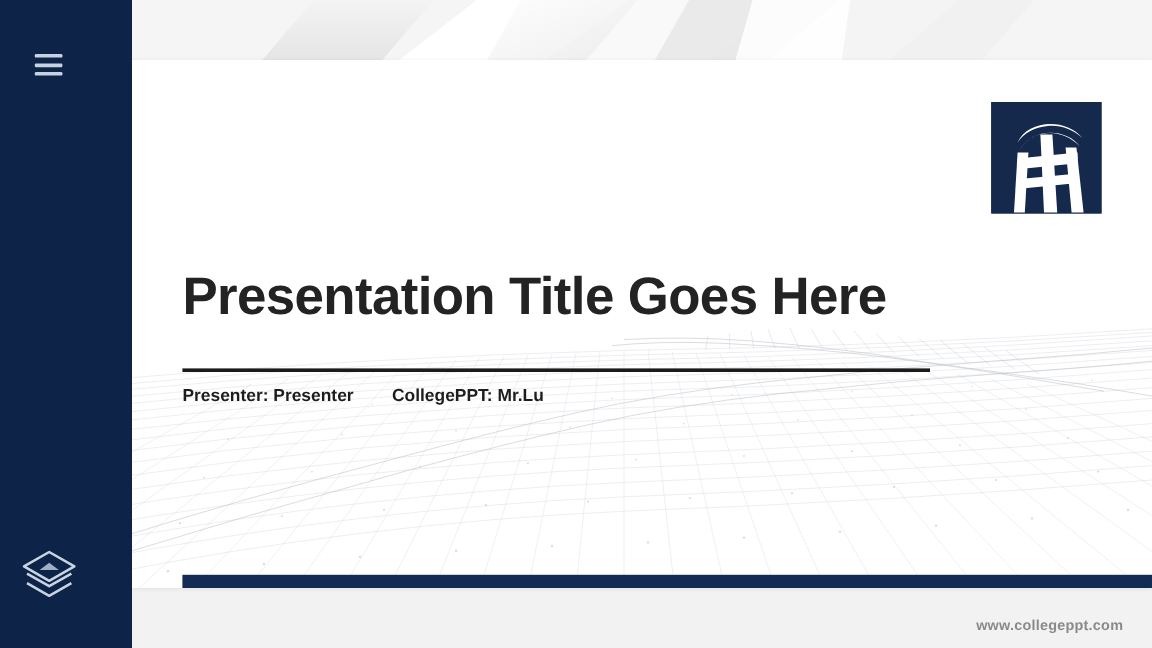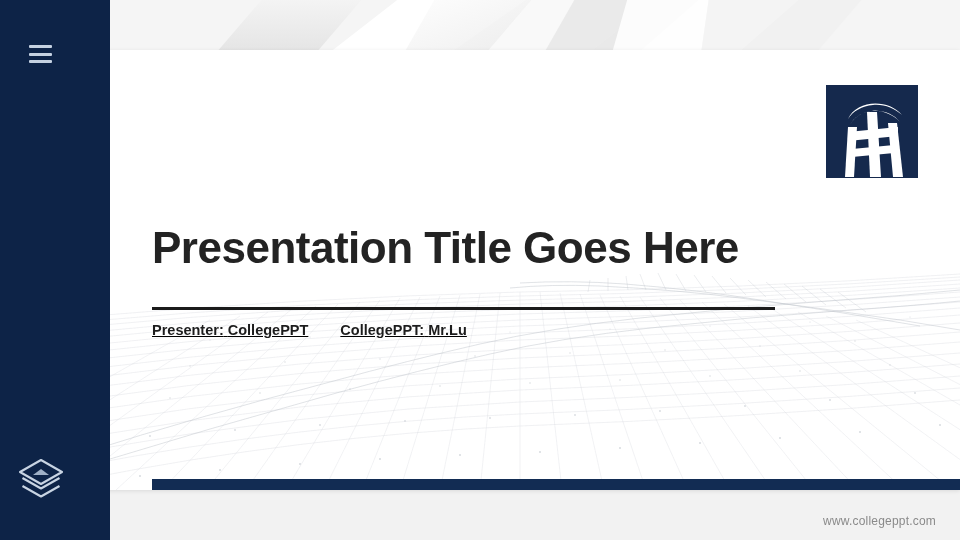--- a/index.html
+++ b/index.html
@@ -126,21 +126,20 @@
     z-index: 5;
   }
   .credits {
     position: absolute;
     left: 72px;
     top: 272px;
     display: flex;
     align-items: flex-end;
     z-index: 5;
     white-space: nowrap;
-    text-decoration: underline;
   }
   .credits .grp { font-size: 14.5px; font-weight: bold; color: #1d1d1d; }
   .credits .gap { display: inline-block; width: 32px; }
 
   .uni-name {
     position: absolute;
     left: 72px;
     top: 410px;
     font-size: 13px;
     color: #1e1e1e;
@@ -159,20 +158,21 @@
 
   
   .watermark {
     position: absolute;
     right: 24px;
     bottom: 12px;
     font-size: 12px;
     color: #8a8a8a;
     z-index: 30;
     letter-spacing: 0.2px;
+    font-weight: bold;
   }
 </style>
 </head>
 <body>
 
 <div id="app">
 
   <div class="backdrop">
     <div class="swoosh-wrap">
       <svg width="850" height="56" viewBox="0 0 850 56">
@@ -342,21 +342,21 @@
       </svg>
     </div>
 
     <div class="title">Presentation Title Goes Here</div>
 
     <div class="divider"></div>
 
     <div class="credits">
       <span class="grp">Presenter:</span>
       <span class="grp">&nbsp;</span>
-      <span class="grp">CollegePPT</span>
+      <span class="grp">Presenter</span>
       <span class="gap"></span>
       <span class="grp">CollegePPT:</span>
       <span class="grp">&nbsp;</span>
       <span class="grp">Mr.Lu</span>
     </div>
 
 
     <div class="footer-bar"></div>
   </div>
 

